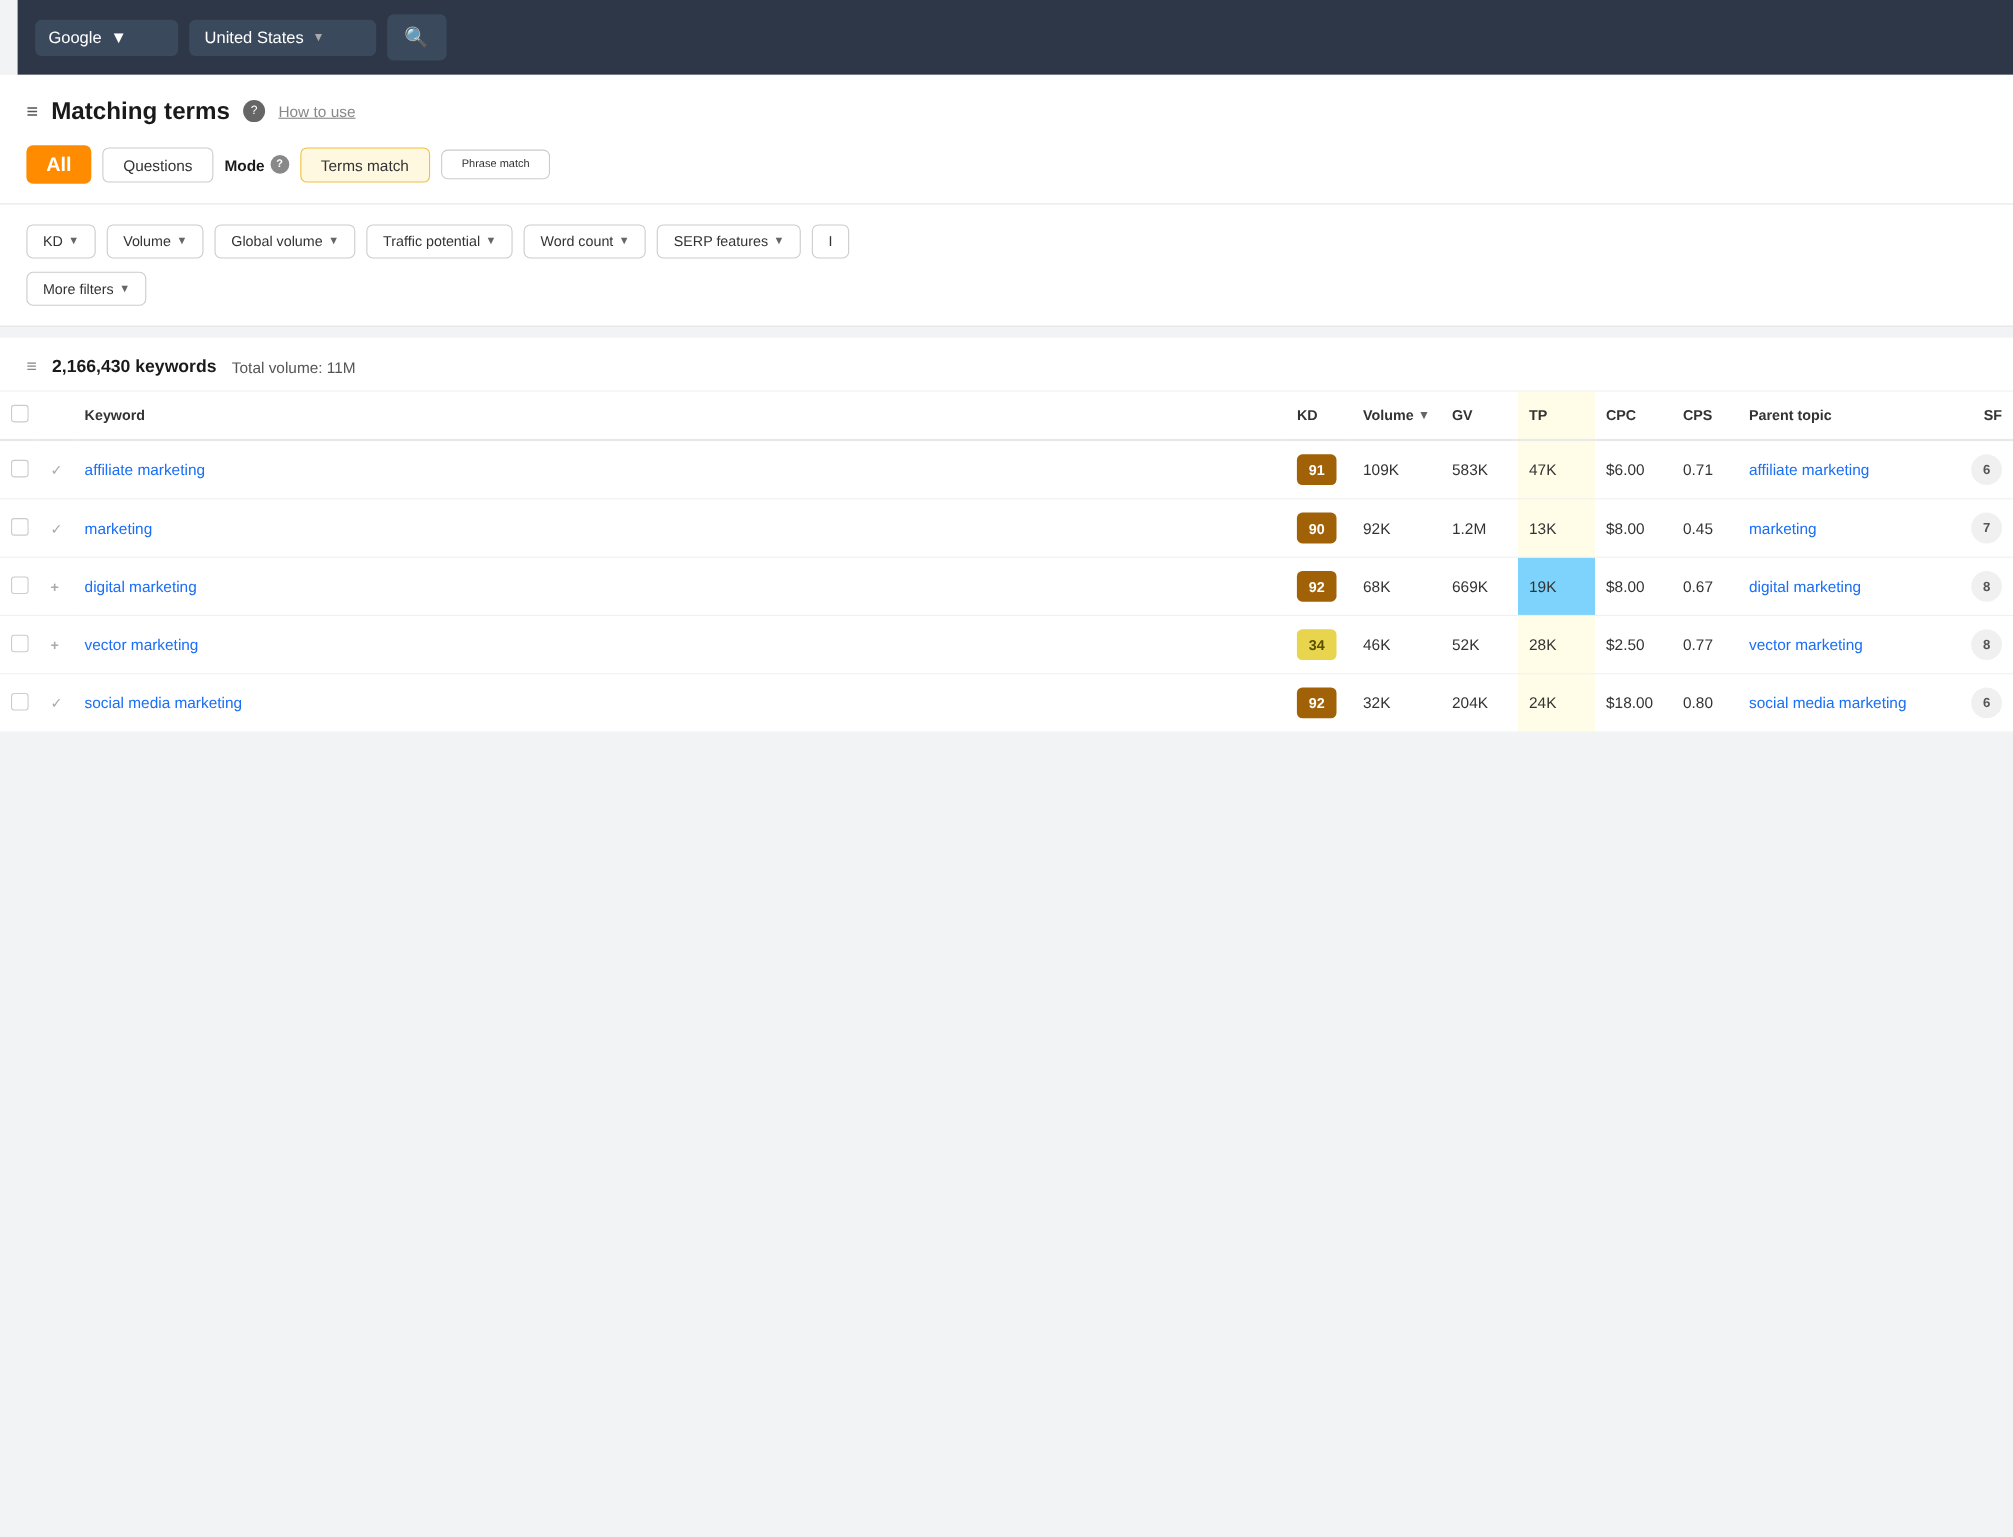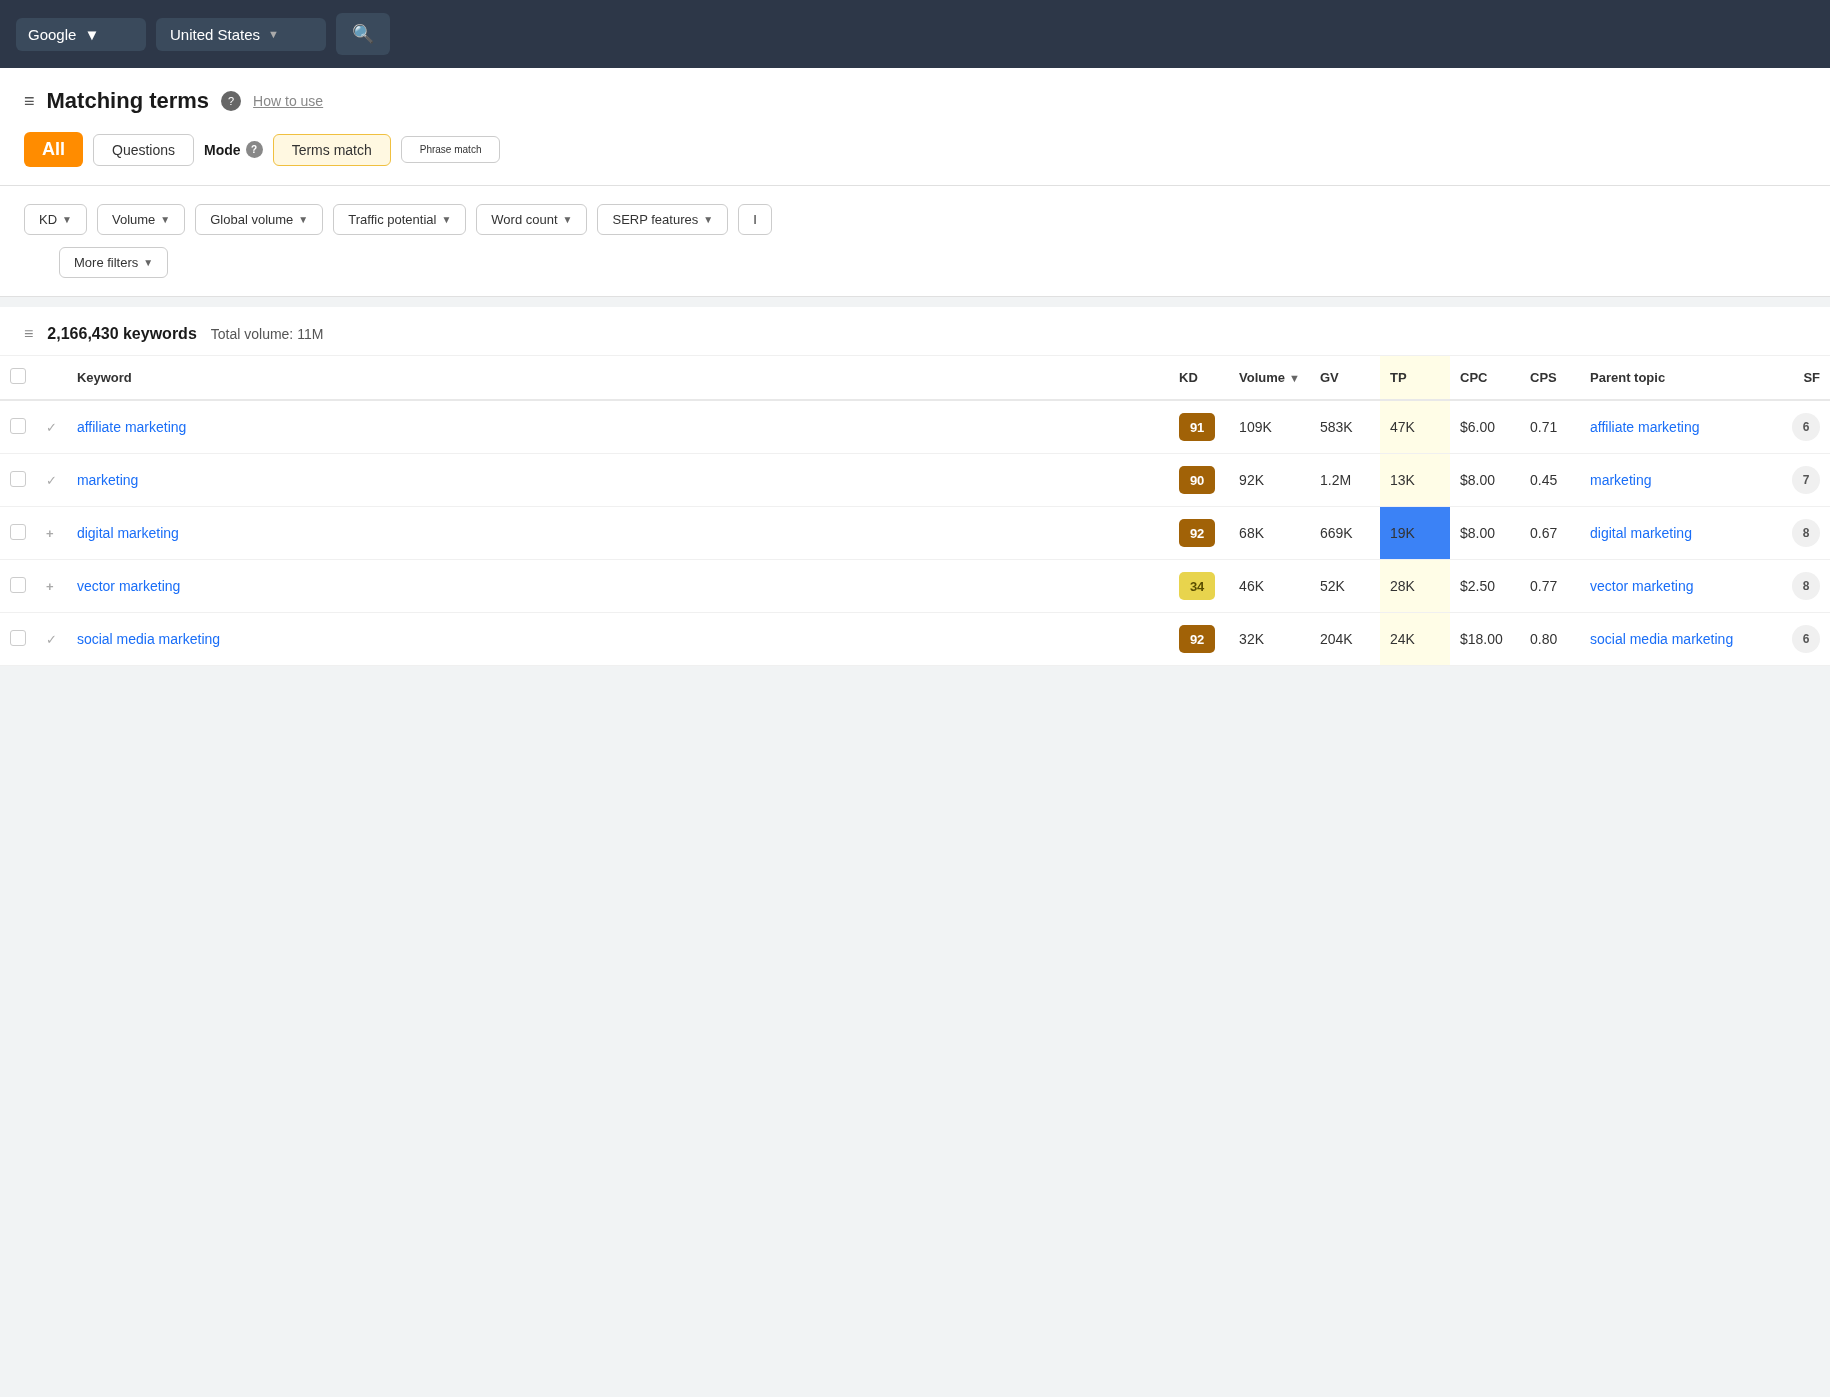--- a/index.html
+++ b/index.html
@@ -1,19 +1,19 @@
 <!DOCTYPE html>
 <html><head>
   <meta charset="utf-8">
   <style>
     * { box-sizing: border-box; margin: 0; padding: 0; }
     body { font-family: -apple-system, BlinkMacSystemFont, 'Segoe UI', Arial, sans-serif; background: #f1f3f4; font-size: 14px; color: #1a1a1a; }
 
     
-    .header { background: #2d3748; display: flex; align-items: center; padding: 10px 16px; gap: 10px; height: 68px; }
+    .header { background: #2d3748; display: flex; align-items: center; padding: 10px 16px; gap: 10px; height: 68px; margin-left: 16px; }
     .search-engine-select { background: #3a4a5c; border: none; color: #fff; padding: 8px 12px; border-radius: 6px; display: flex; align-items: center; gap: 8px; cursor: pointer; font-size: 15px; min-width: 130px; }
     .search-engine-select span { color: #fff; font-size: 15px; }
     .chevron-down { color: #aaa; font-size: 11px; }
     .search-bar { flex: 1; background: #fff; border-radius: 6px; padding: 10px 16px; font-size: 15px; color: #333; border: none; outline: none; }
     .region-select { background: #3a4a5c; border: none; color: #fff; padding: 8px 14px; border-radius: 6px; display: flex; align-items: center; gap: 8px; cursor: pointer; font-size: 15px; min-width: 170px; }
     .search-btn { background: #3a4a5c; border: none; color: #fff; padding: 10px 16px; border-radius: 6px; cursor: pointer; font-size: 18px; }
 
     
     .page-header { background: #fff; padding: 20px 24px 18px; border-bottom: 1px solid #e0e0e0; }
     .page-title-row { display: flex; align-items: center; gap: 12px; margin-bottom: 18px; }
@@ -27,21 +27,21 @@
     .tab-all { background: #ff8c00; color: #fff; border: none; padding: 7px 18px; border-radius: 6px; font-size: 18px; font-weight: 600; cursor: pointer; }
     .tab-questions { background: #fff; color: #333; border: 1.5px solid #ccc; padding: 7px 18px; border-radius: 6px; font-size: 14px; cursor: pointer; }
     .mode-label { font-weight: 700; font-size: 14px; color: #1a1a1a; display: flex; align-items: flex-end; gap: 5px; }
     .mode-help { display: inline-flex; align-items: center; justify-content: center; width: 17px; height: 17px; background: #888; color: #fff; border-radius: 50%; font-size: 10px; cursor: pointer; }
     .tab-terms-match { background: #fff8e1; color: #333; border: 1.5px solid #f0c040; padding: 7px 18px; border-radius: 6px; font-size: 14px; cursor: pointer; font-weight: 500; }
     .tab-phrase-match { background: #fff; color: #333; border: 1.5px solid #ccc; padding: 7px 18px; border-radius: 6px; font-size: 10px; cursor: pointer; }
 
     
     .filters-section { background: #fff; padding: 18px 24px; border-bottom: 1px solid #e0e0e0; }
     .filters-row-1 { display: flex; align-items: center; gap: 10px; margin-bottom: 12px; flex-wrap: wrap; }
-    .filters-row-2 { display: flex; align-items: flex-end; gap: 10px; margin-left: 35px; }
+    .filters-row-2 { display: flex; align-items: flex-end; gap: 10px; }
     .filter-btn { background: #fff; border: 1.5px solid #ccc; padding: 7px 14px; border-radius: 6px; font-size: 13px; color: #333; cursor: pointer; display: flex; align-items: center; gap: 5px; white-space: nowrap; }
     .filter-btn .chevron { font-size: 10px; color: #666; }
 
     
     .results-section { background: #fff; margin-top: 10px; padding: 0; }
     .results-header { padding: 18px 24px 12px; display: flex; align-items: center; gap: 14px; border-bottom: 1px solid #f0f0f0; }
     .results-icon { color: #888; font-size: 16px; }
     .keywords-count { font-weight: 700; font-size: 16px; color: #1a1a1a; }
     .total-volume { font-size: 14px; color: #555; }
 
@@ -254,21 +254,21 @@
       <span class="status-plus">+</span>
     </td>
     <td class="td-keyword">
       <a href="#">digital marketing</a>
     </td>
     <td>
       <span class="kd-badge kd-high">92</span>
     </td>
     <td>68K</td>
     <td>669K</td>
-    <td class="td-tp" style="background:#3b82f6;">19K</td>
+    <td class="td-tp" style="background:#7dd3fc;">19K</td>
     <td>$8.00</td>
     <td>0.67</td>
     <td>
       <a href="#" style="color:#1a6ef7;text-decoration:none;">digital marketing</a>
     </td>
     <td style="text-align:right;">
       <span class="sf-badge">8</span>
     </td>
   </tr>
           <tr>

